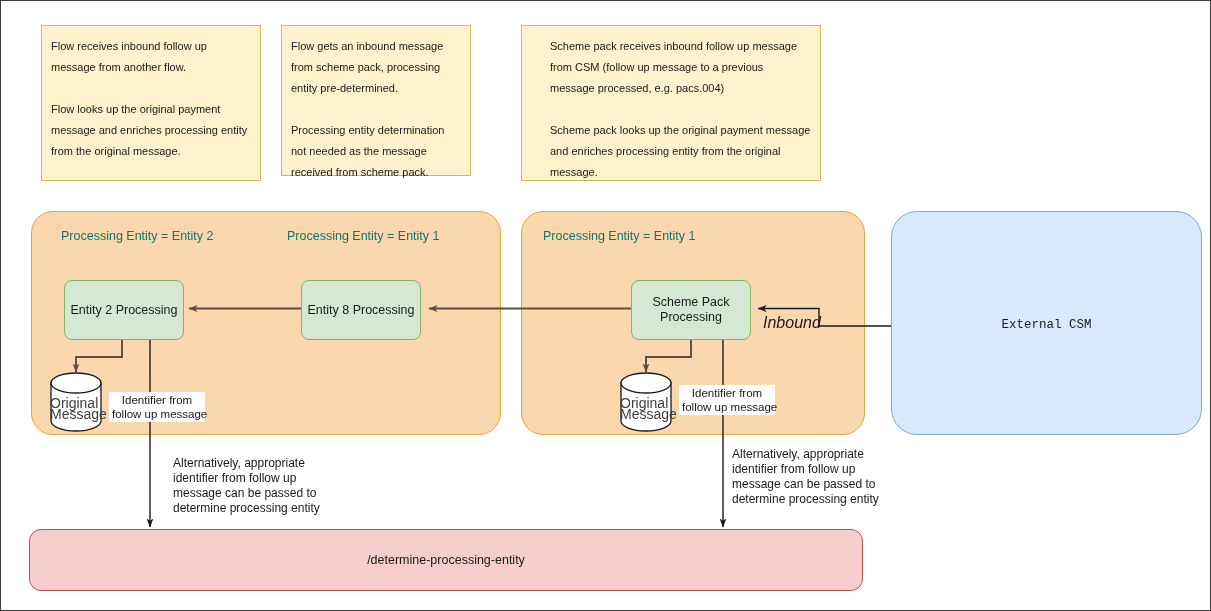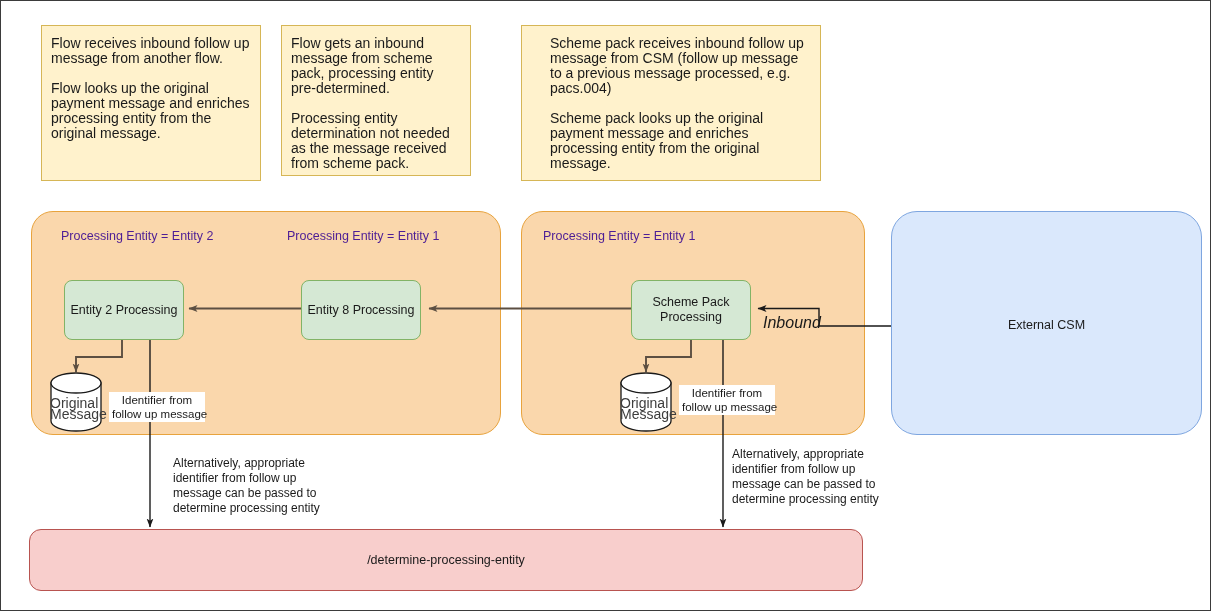--- a/index.html
+++ b/index.html
@@ -16,22 +16,22 @@
     border: 1px solid #3b3b3b;
     overflow: hidden;
   }
 
   
   .note {
     position: absolute;
     background: #fff2cc;
     border: 1px solid #d6b656;
     color: #1a1a1a;
-    font-size: 14px;
-    line-height: 15px;
+    font-size: 11px;
+    line-height: 21px;
     padding: 10px 9px;
     white-space: pre-wrap;
   }
 
   
   .group-orange {
     position: absolute;
     background: #fad7ac;
     border: 1.6px solid #e8a33d;
     border-radius: 22px;
@@ -45,21 +45,21 @@
   .group-pink {
     position: absolute;
     background: #f8cecc;
     border: 1.4px solid #b85450;
     border-radius: 12px;
   }
 
   .group-label {
     position: absolute;
     font-size: 12.5px;
-    color: #4c1d95;
+    color: #0f766e;
     white-space: nowrap;
   }
 
   
   .proc {
     position: absolute;
     background: #d5e8d4;
     border: 1.3px solid #82b366;
     border-radius: 8px;
     display: flex;
@@ -165,21 +165,21 @@
   <div class="group-blue" style="left:890px; top:210px; width:311px; height:224px;"></div>
 
   <div class="group-pink" style="left:28px; top:528px; width:834px; height:62px;"></div>
 
   <div class="group-label" style="left:60px; top:228px;">Processing Entity = Entity 2</div>
 
   <div class="group-label" style="left:286px; top:228px;">Processing Entity = Entity 1</div>
 
   <div class="group-label" style="left:542px; top:228px;">Processing Entity = Entity 1</div>
 
-  <div class="center-text" style="left:890px; top:210px; width:311px; height:228px;">External CSM</div>
+  <div class="center-text" style="left:890px; top:210px; width:311px; height:228px;font-family:Liberation Mono, monospace;">External CSM</div>
 
   <div class="center-text" style="left:28px; top:528px; width:834px; height:62px;">/determine-processing-entity</div>
 
   <svg id="edges" viewBox="0 0 1211 611" xmlns="http://www.w3.org/2000/svg">
     <defs>
       <marker id="arrow-brown" markerWidth="10" markerHeight="10" refX="8.5" refY="4" orient="auto" markerUnits="userSpaceOnUse">
         <path d="M0,0.6 L9,4 L0,7.4 L2.2,4 Z" fill="#5c4f42"></path>
       </marker>
       <marker id="arrow-black" markerWidth="10" markerHeight="10" refX="8.5" refY="4" orient="auto" markerUnits="userSpaceOnUse">
         <path d="M0,0.6 L9,4 L0,7.4 L2.2,4 Z" fill="#1a1a1a"></path>

